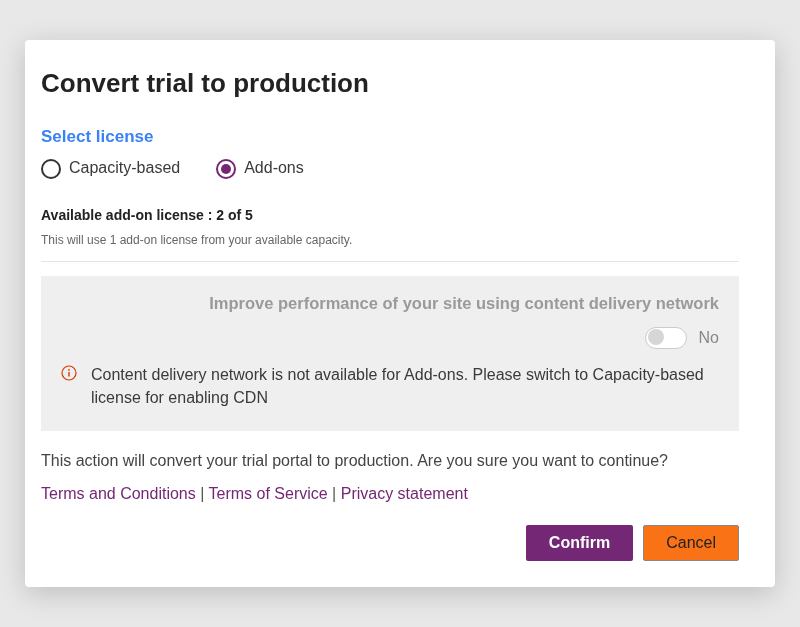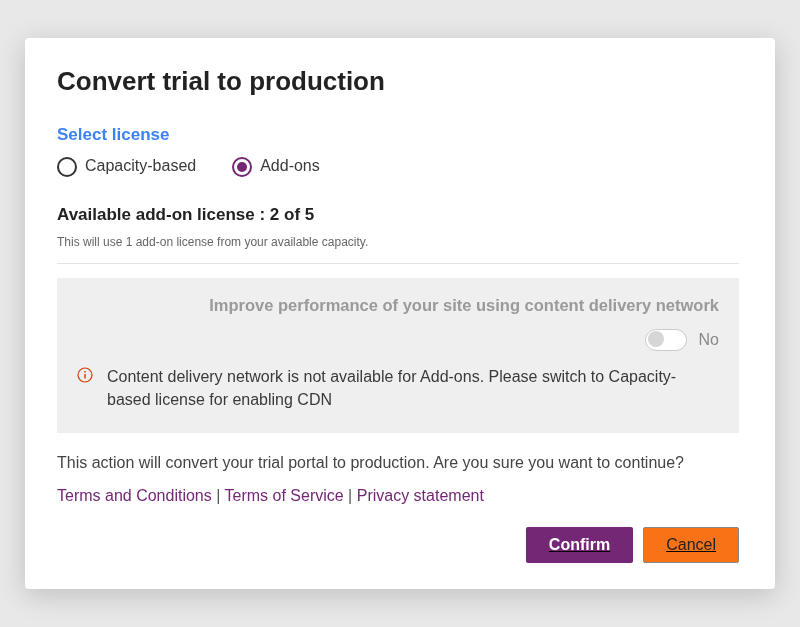--- a/index.html
+++ b/index.html
@@ -11,21 +11,21 @@
       display: flex;
       align-items: center;
       justify-content: center;
       position: relative;
     }
     .modal {
       background: #fff;
       width: 750px;
       border-radius: 4px;
       box-shadow: 0 6px 28px rgba(0,0,0,0.18);
-      padding: 28px 36px 26px 32px;
+      padding: 28px 36px 26px 16px;
       position: relative;
       z-index: 10;
     }
     .title {
       font-size: 26px;
       font-weight: 600;
       color: #222;
       margin-bottom: 28px;
     }
     .subtitle {
@@ -65,21 +65,21 @@
       display: none;
     }
     .radio-circle.selected .radio-dot {
       display: block;
     }
     .radio-label {
       font-size: 16px;
       color: #3a3a3a;
     }
     .availability {
-      font-size: 17px;
+      font-size: 14px;
       font-weight: 600;
       color: #222;
       margin-bottom: 10px;
     }
     .desc {
       font-size: 12px;
       color: #666;
       margin-bottom: 14px;
     }
     .divider {
@@ -164,21 +164,20 @@
       text-decoration: none;
       cursor: pointer;
     }
     .sep {
       color: #555;
     }
     .button-row {
       display: flex;
       justify-content: flex-end;
       gap: 10px;
-      text-decoration: underline;
     }
     .btn {
       font-size: 16px;
       padding: 8px 22px;
       border-radius: 2px;
       cursor: pointer;
       border: 1px solid transparent;
       font-family: inherit;
     }
     .btn.primary {

